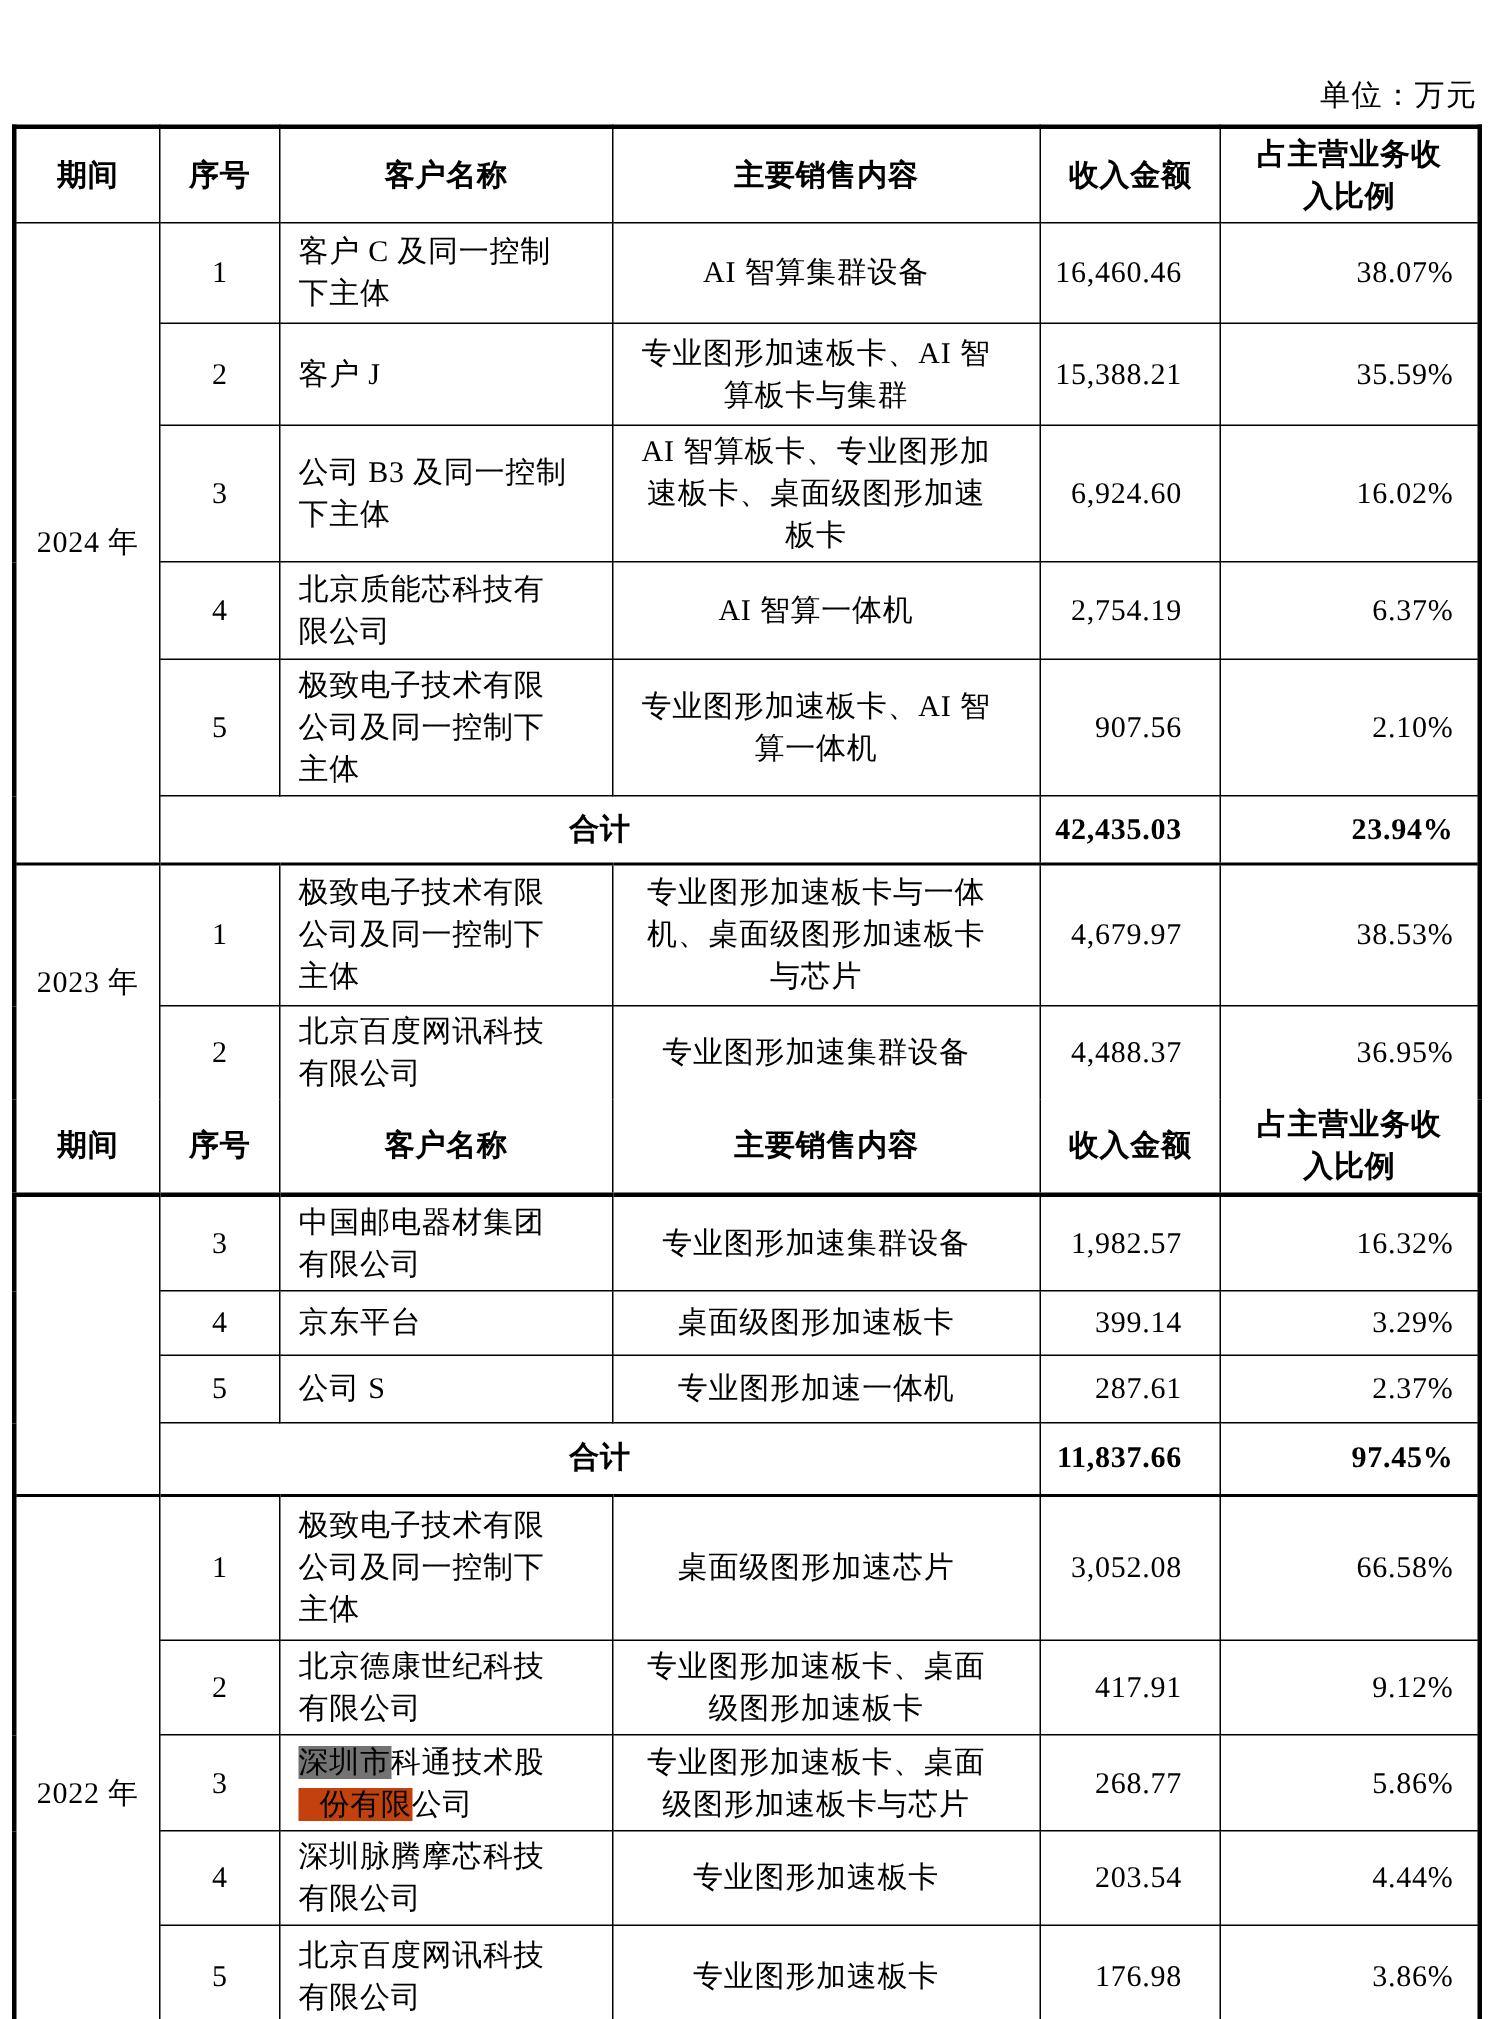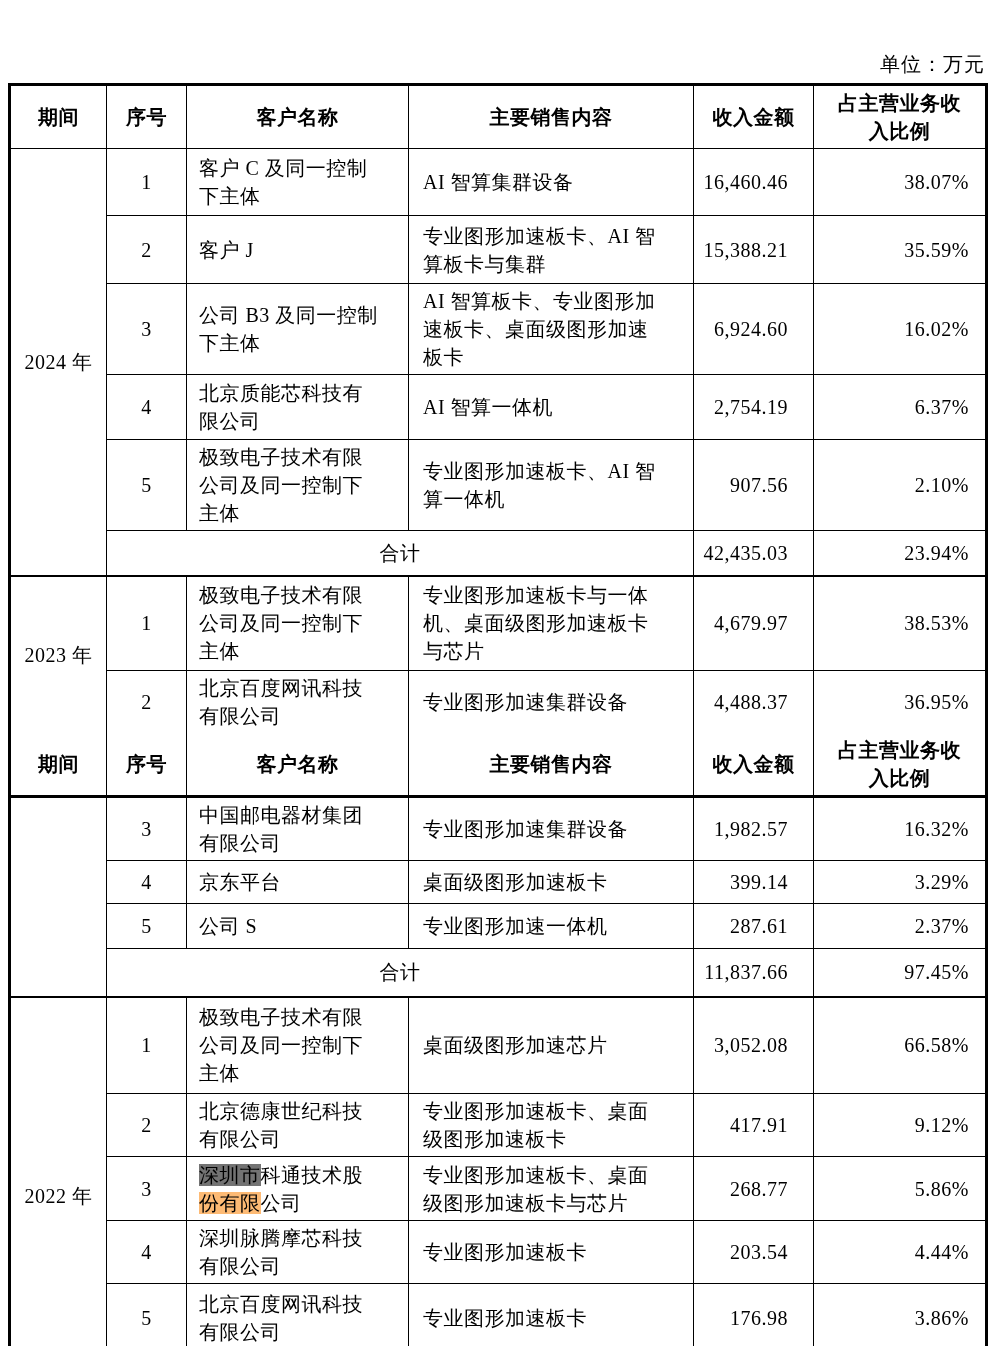--- a/index.html
+++ b/index.html
@@ -39,25 +39,25 @@
     overflow-wrap: anywhere;
   }
   th {
     font-weight: bold;
     text-align: center;
     padding: 3px 2px;
   }
   td.period { text-align: center; }
   td.seq    { text-align: center; }
   td.name   { text-align: left; padding: 3px 28px 3px 12px; }
-  td.cont   { text-align: left; padding: 3px 28px 3px 14px; }
+  td.cont   { text-align: center; padding: 3px 28px 3px 14px; }
   td.rev    { text-align: right; padding-right: 25px; }
   td.ratio  { text-align: right; padding-right: 16px; }
 
-  tr.total td { font-weight: normal; }
+  tr.total td { font-weight: bold; }
   td.total-label { text-align: center; }
 
   
   .sec { border-top: 2px solid #000; }
   
   .nb { border-bottom: none; }
   
   td.rh {
     border-top: none;
     border-bottom: 3px solid #000;
@@ -203,21 +203,21 @@
     <tr style="height:56px">
       <td class="seq">2</td>
       <td class="name">北京德康世纪科技有限公司</td>
       <td class="cont">专业图形加速板卡、桌面级图形加速板卡</td>
       <td class="rev">417.91</td>
       <td class="ratio">9.12%</td>
     </tr>
     <tr style="height:64px">
       <td class="seq">3</td>
       <td class="name">
-        <span class="hl" style="background-color: #737373;">深圳市</span><span>科通技术股</span><span class="hl" style="background-color: #fdba74;">份有限</span><span>公司</span>
+        <span class="hl" style="background-color: #737373;">深圳市</span><span>科通技术股</span><span class="hl" style="background-color: #c2410c; padding-left: 14px;">份有限</span><span>公司</span>
       </td>
       <td class="cont">专业图形加速板卡、桌面级图形加速板卡与芯片</td>
       <td class="rev">268.77</td>
       <td class="ratio">5.86%</td>
     </tr>
     <tr style="height:56px">
       <td class="seq">4</td>
       <td class="name">深圳脉腾摩芯科技有限公司</td>
       <td class="cont">专业图形加速板卡</td>
       <td class="rev">203.54</td>

